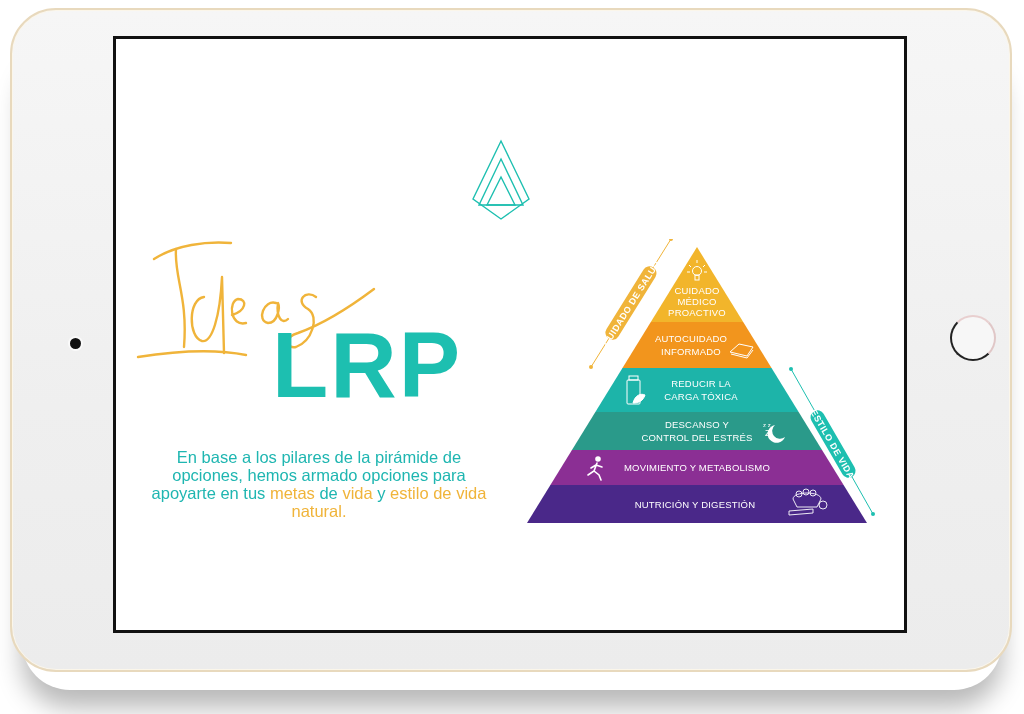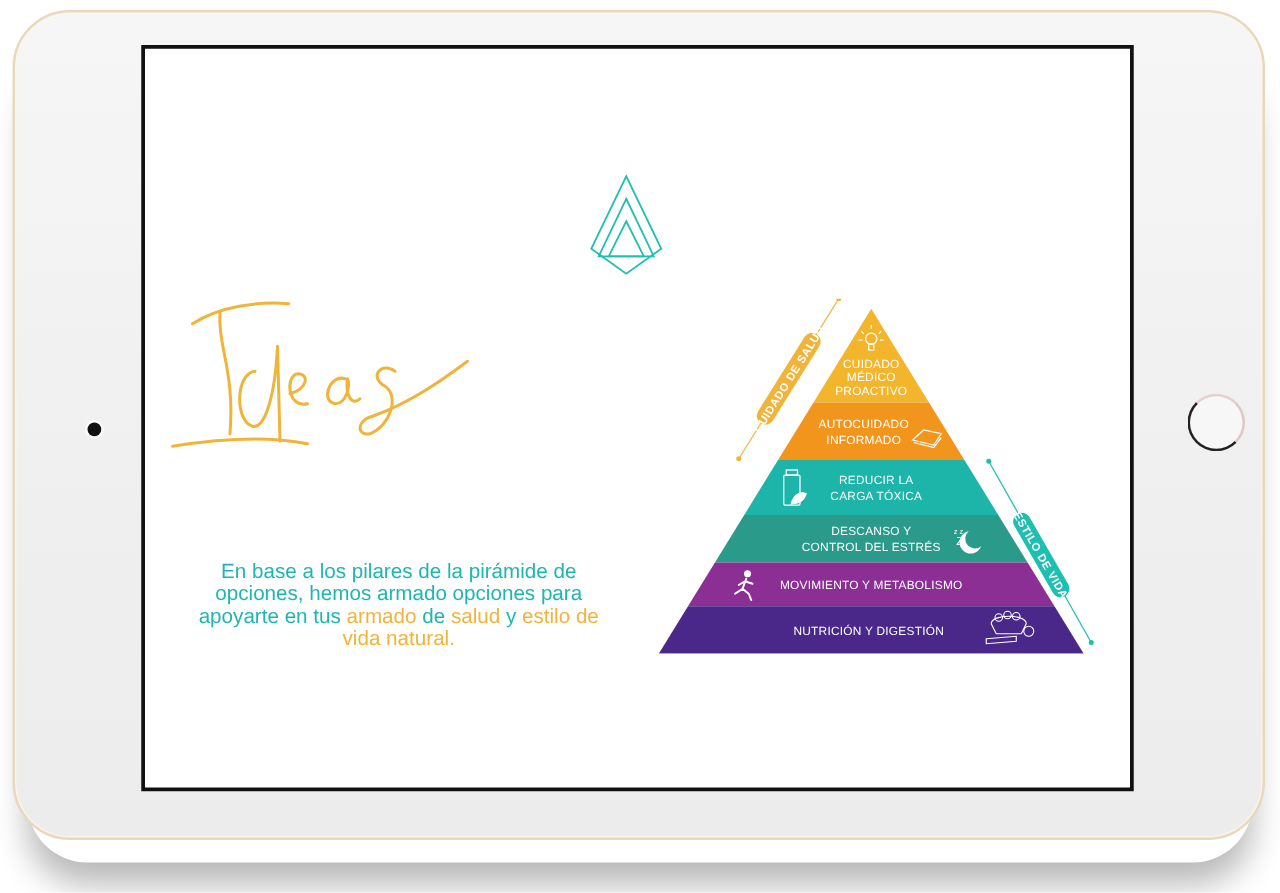--- a/index.html
+++ b/index.html
@@ -43,23 +43,24 @@
       <path d="M40,12 C38,40 52,60 48,110"></path>
       <path d="M2,120 C40,114 80,112 110,118"></path>
       <path d="M68,60 C52,62 52,100 66,104 C76,106 84,80 86,40 L88,116"></path>
       <path d="M96,78 C110,74 112,62 102,62 C92,64 94,90 110,86"></path>
       <path d="M140,66 C128,62 120,84 132,86 C142,86 144,70 142,66 C140,80 146,88 152,82"></path>
       <path d="M180,60 C170,52 158,64 172,72 C184,80 176,104 160,110 C150,112 148,100 162,96 C190,86 214,70 238,52"></path>
     </g>
     <text x="-999" y="-999">Ideas</text>
   </svg>
 
+  <div class="lrp">LRP</div>
 
   <div class="intro">
-    <span>En base a los pilares de la pirámide de opciones, hemos armado opciones para apoyarte en tus </span><span class="hl">armado</span><span> de </span><span class="hl">salud</span><span> y </span><span class="hl">estilo de vida natural.</span>
+    <span>En base a los pilares de la pirámide de opciones, hemos armado opciones para apoyarte en tus </span><span class="hl">metas</span><span> de </span><span class="hl">vida</span><span> y </span><span class="hl">estilo de vida natural.</span>
   </div>
 
   <svg class="pyramid" viewBox="0 0 360 295">
     <defs>
       <clipPath id="tri">
           <polygon points="176,8 346,284 6,284"></polygon>
         </clipPath>
     </defs>
     <g clip-path="url(#tri)">
       <rect x="0" y="0" width="360" height="83" fill="#f2b52b"></rect>

